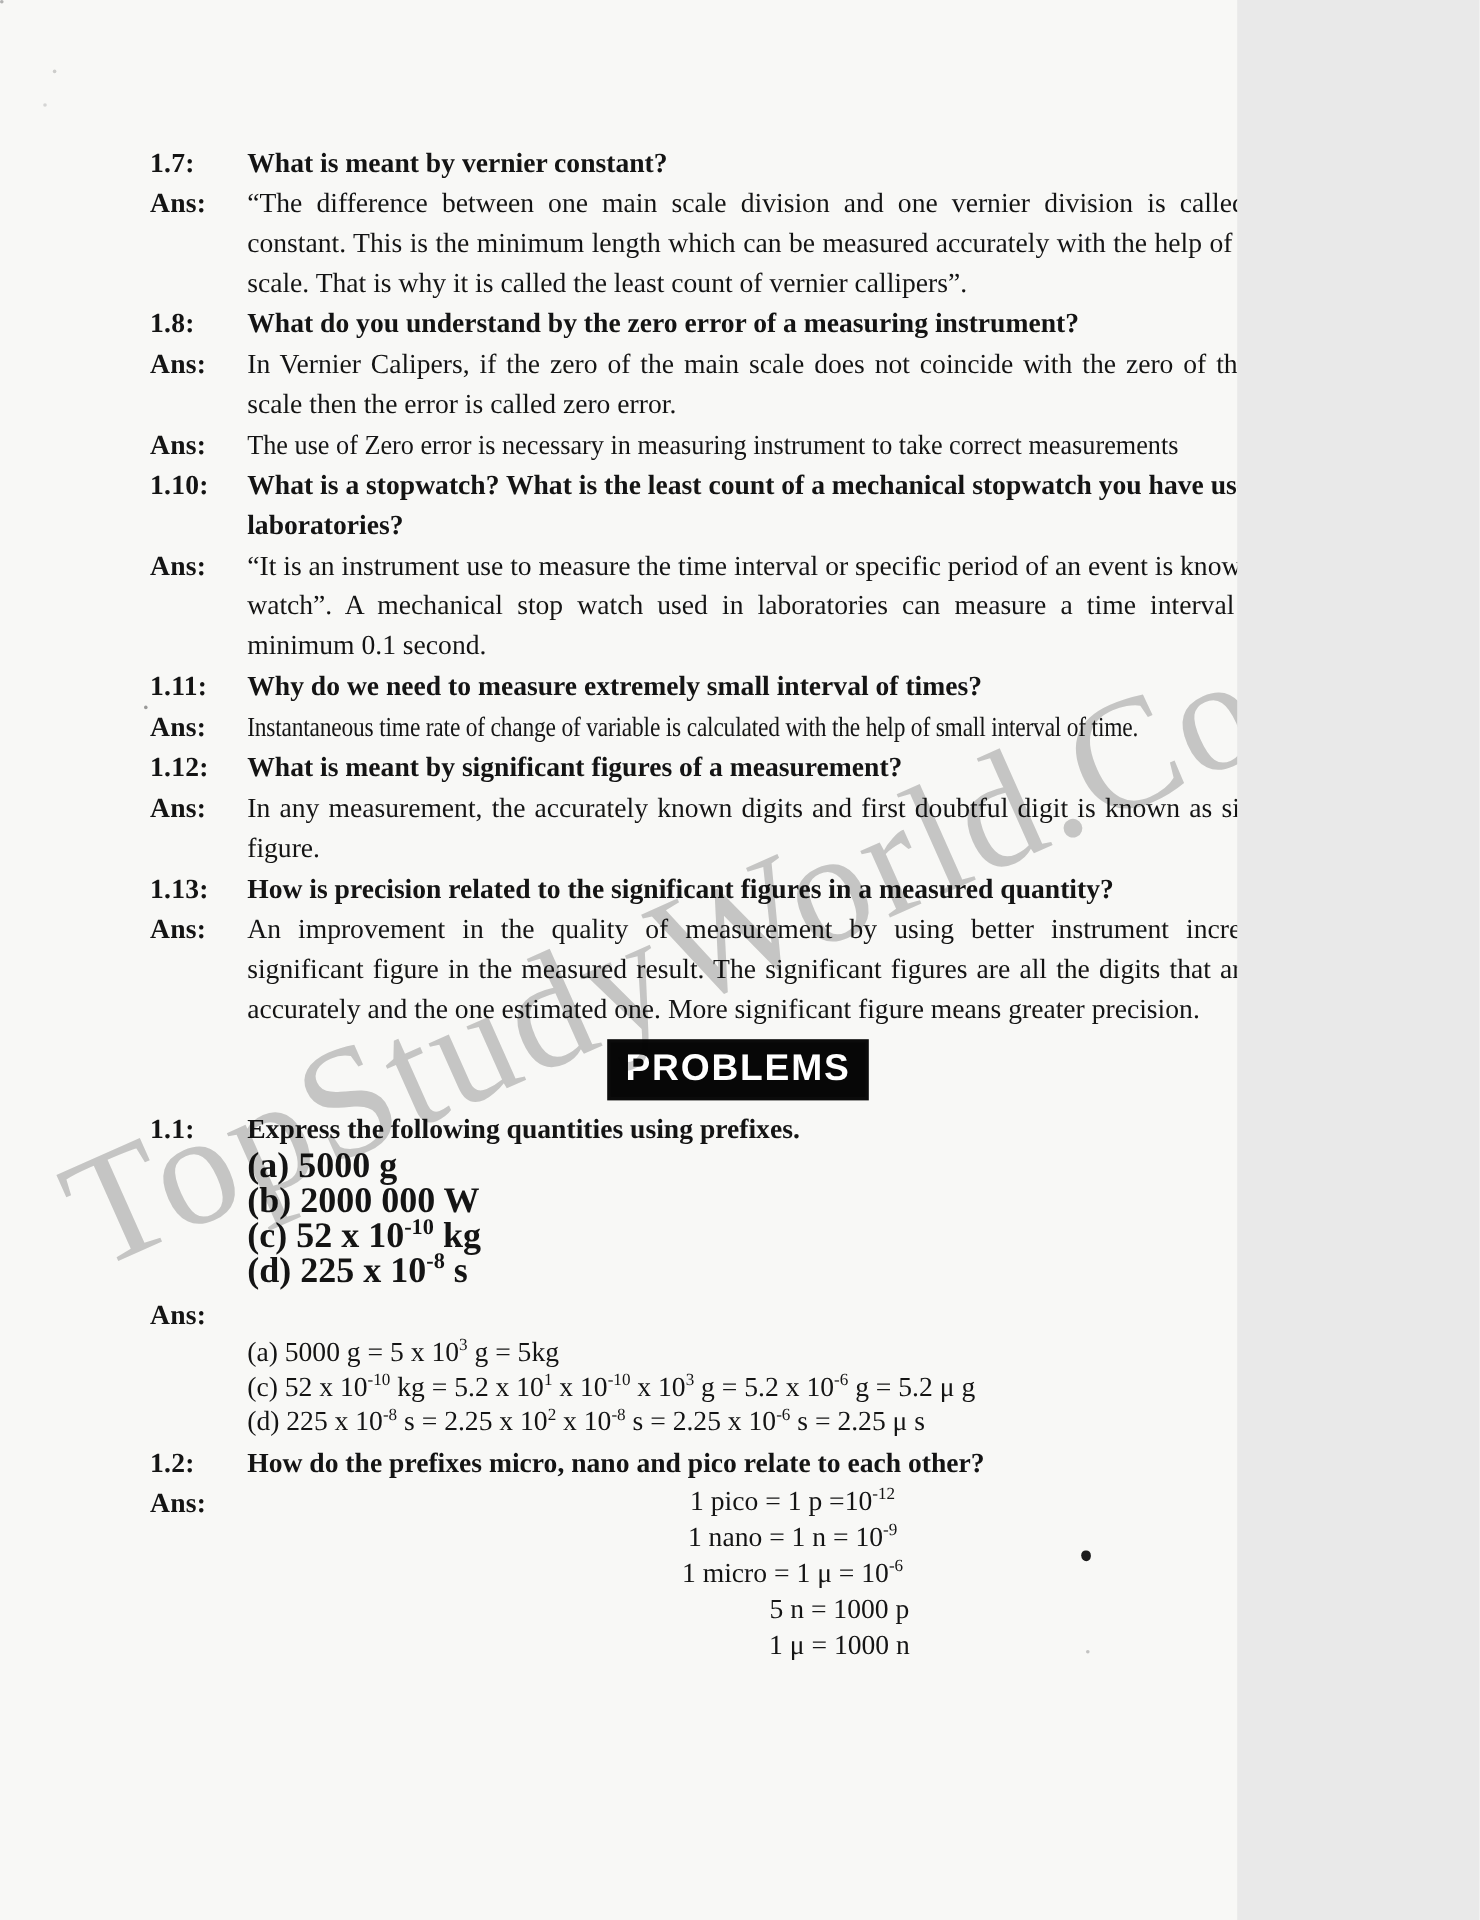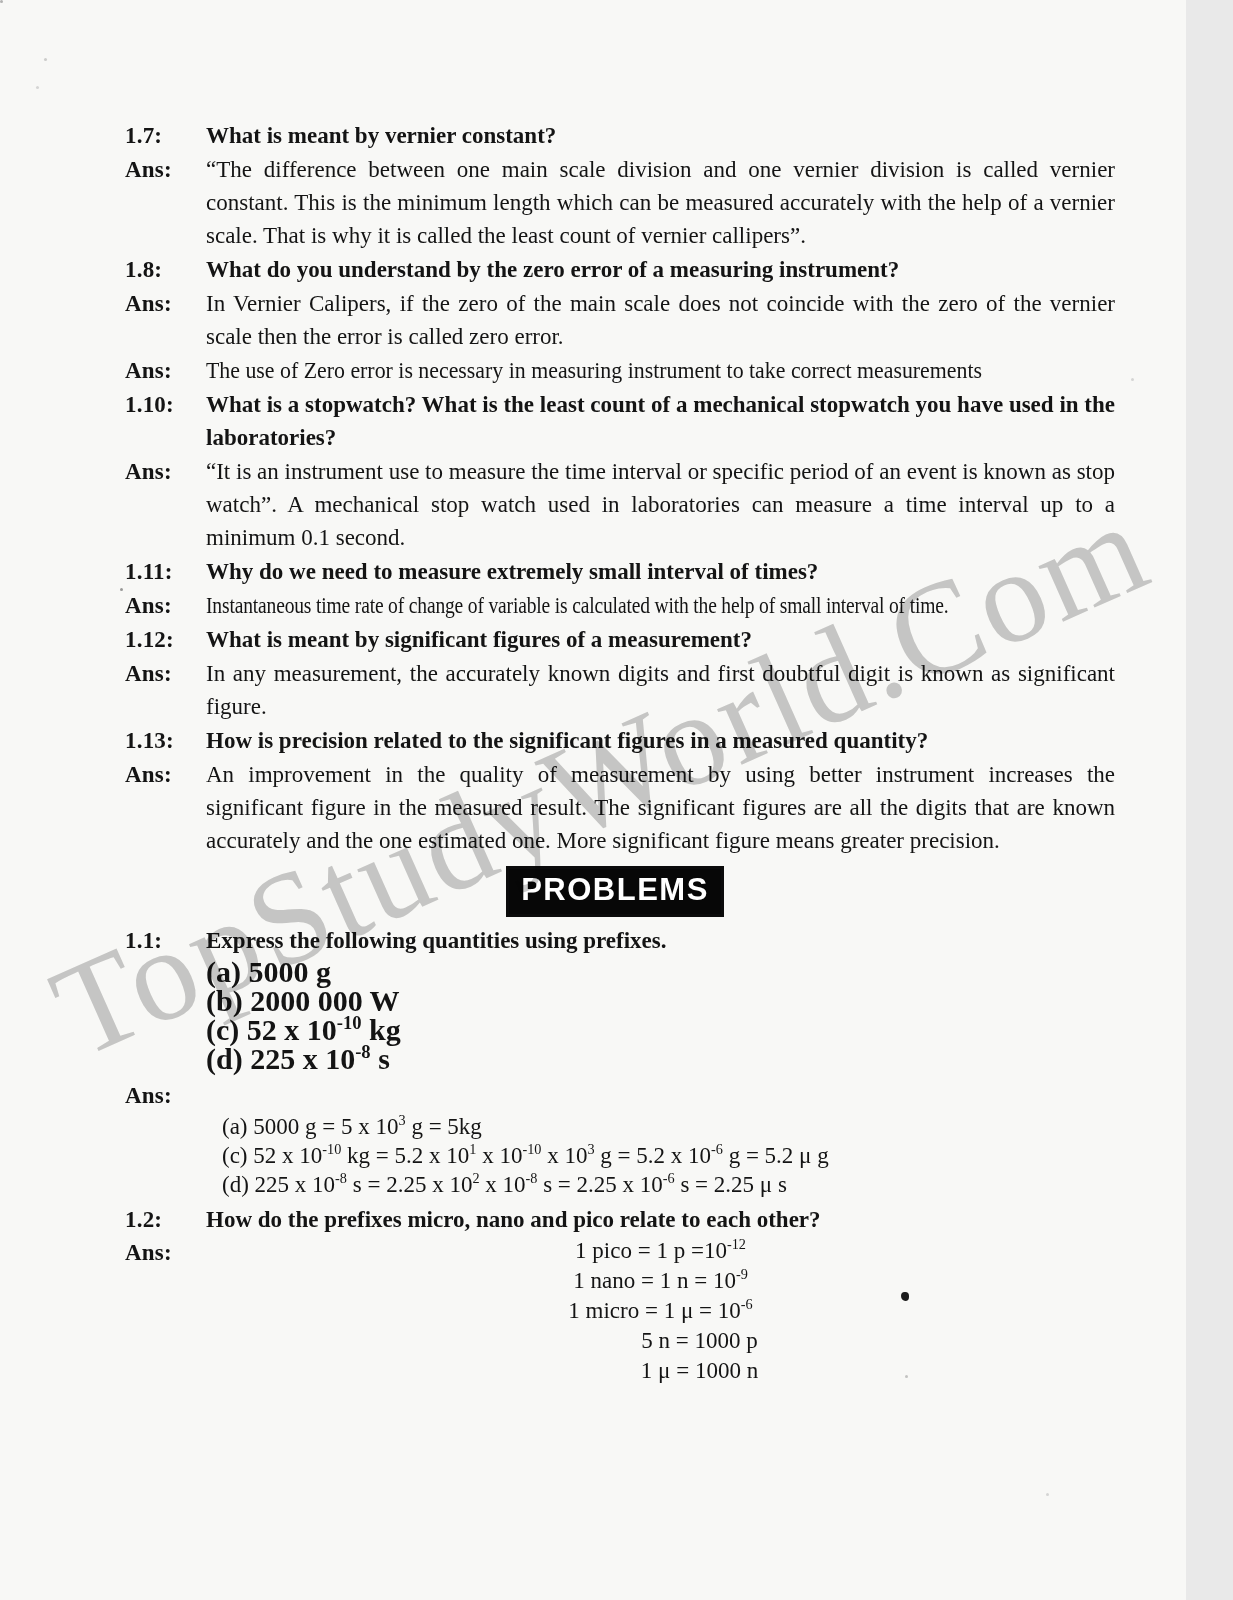--- a/index.html
+++ b/index.html
@@ -3,21 +3,21 @@
 <meta charset="utf-8">
 <style>
   html, body { margin: 0; padding: 0; }
   body {
     width: 1233px; height: 1600px;
     background: #e9e9e9;
     font-family: "Liberation Serif", serif;
   }
   .page {
     position: relative;
-    width: 1186px; height: 1600px;
+    width: 1031px; height: 1600px;
     background: #f8f8f6;
     overflow: hidden;
     color: #141414;
   }
   .content {
     position: absolute;
     left: 125px; top: 118px;
     width: 990px;
   }
   .row { display: flex; align-items: flex-start; }
@@ -60,21 +60,20 @@
     font-weight: bold;
     font-size: 30px;
     line-height: 29px;
   }
   .ans-line-row { margin-top: 6px; }
   .eqs { padding-left: 81px; }
   .eq {
     font-size: 23px;
     line-height: 29px;
     white-space: nowrap;
-    margin-left: 16px;
   }
   .p12-line { font-size: 23px; line-height: 30px; }
   .p12-line.indent { padding-left: 78px; }
   sup { font-size: 0.62em; line-height: 0; vertical-align: super; letter-spacing: 0; }
 
   
   .watermark {
     position: absolute;
     left: 62px; top: 942px;
     font-family: "Liberation Serif", serif;

